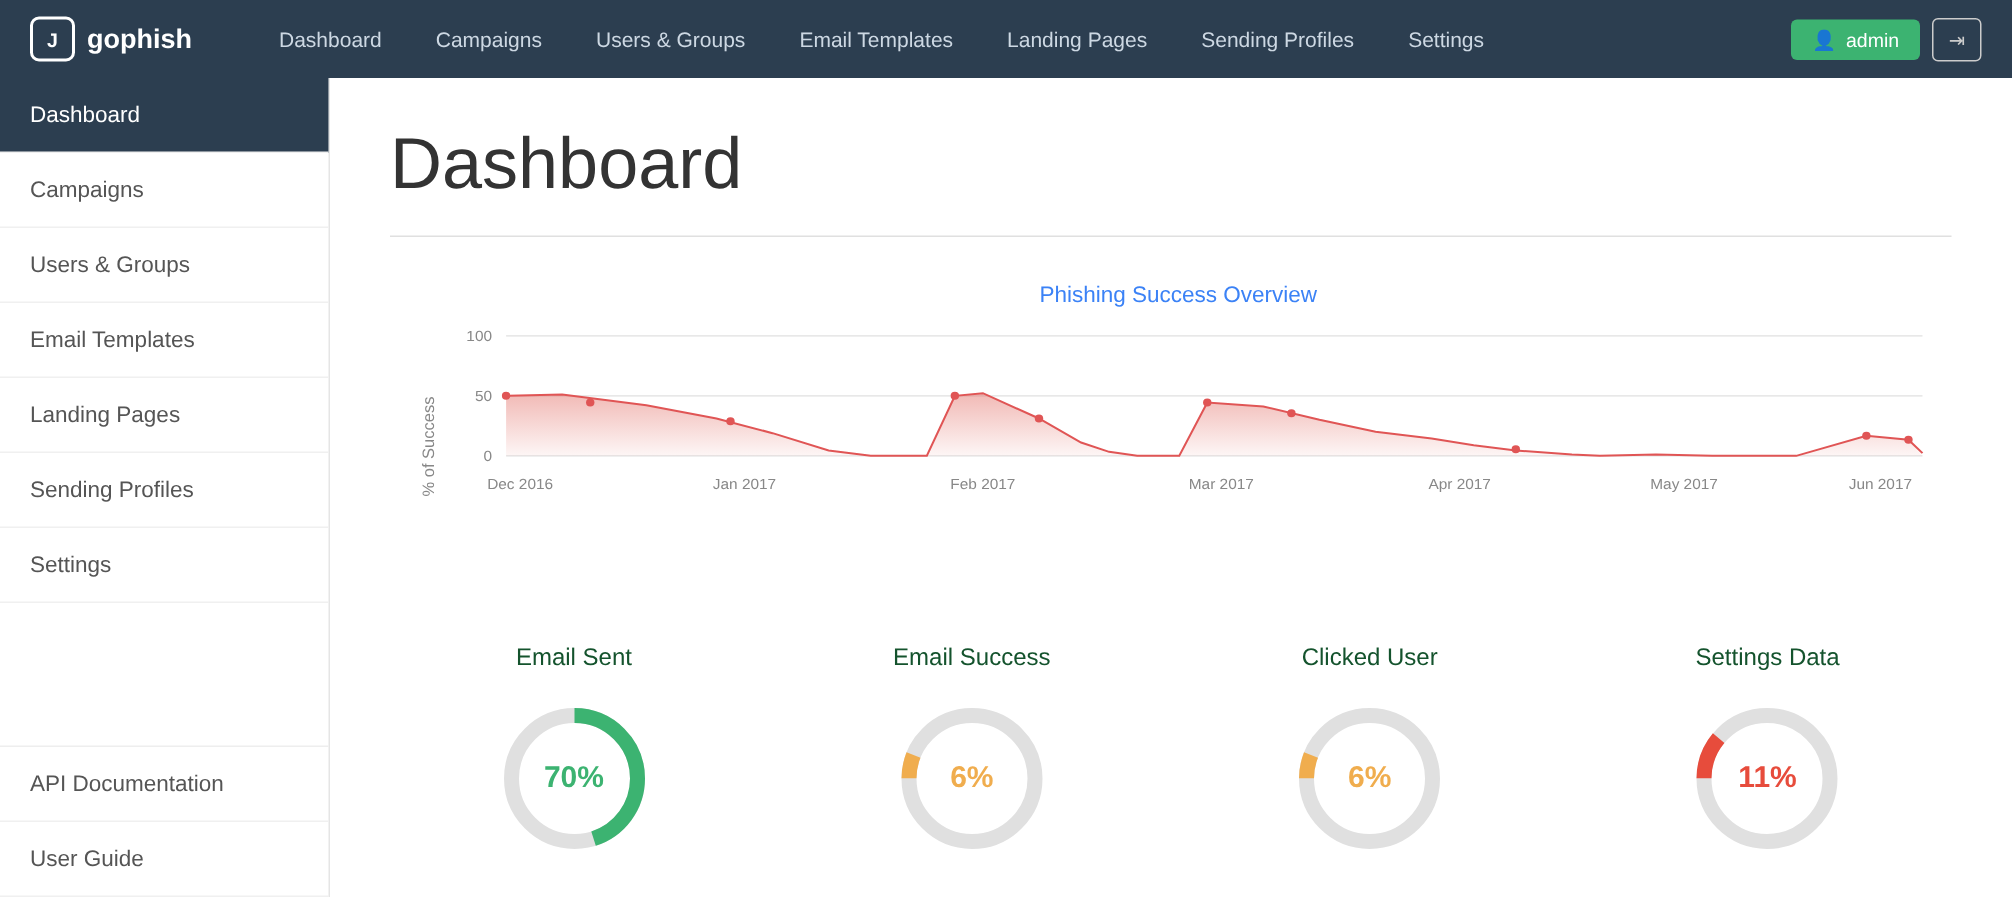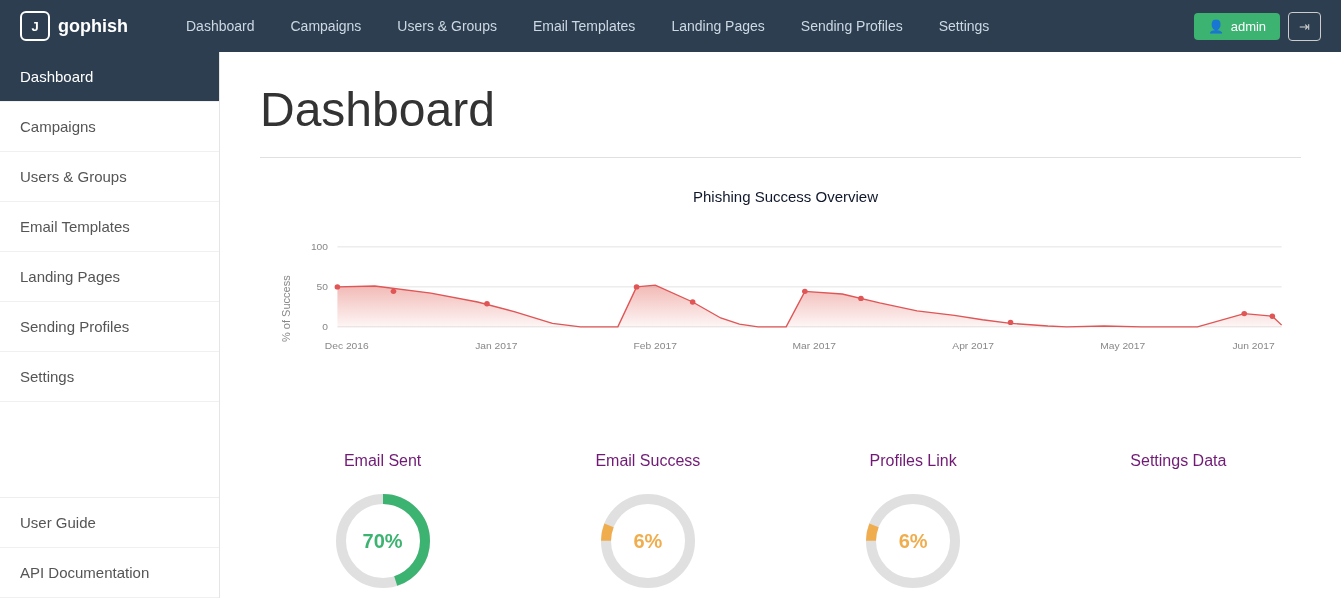--- a/index.html
+++ b/index.html
@@ -136,21 +136,21 @@
 
     
     .chart-container {
       background: #fff;
       padding: 10px 10px 10px 20px;
       margin-bottom: 30px;
     }
     .chart-title {
       text-align: center;
       font-size: 15px;
-      color: #0f172a;
+      color: #3b82f6;
       margin-bottom: 10px;
     }
     .chart-wrapper {
       display: flex;
       align-items: stretch;
       gap: 0;
     }
     .y-axis-label {
       writing-mode: vertical-rl;
       transform: rotate(180deg);
@@ -159,42 +159,41 @@
       text-align: center;
       white-space: nowrap;
       margin-right: 8px;
       display: flex;
       align-items: center;
       justify-content: center;
     }
     .chart-area {
       flex: 1;
       position: relative;
-      margin-top: 23px;
     }
     .chart-svg {
       width: 100%;
       height: 160px;
     }
 
     
     .stats-row {
       display: grid;
       grid-template-columns: repeat(4, 1fr);
       gap: 20px;
     }
     .stat-card {
       display: flex;
       flex-direction: column;
       align-items: center;
       padding: 10px 0;
     }
     .stat-label {
       font-size: 16px;
-      color: #701a75;
+      color: #14532d;
       margin-bottom: 16px;
     }
     .donut-container {
       position: relative;
       width: 110px;
       height: 110px;
     }
     .donut-container svg {
       width: 110px;
       height: 110px;
@@ -238,22 +237,22 @@
 
 <aside class="sidebar">
   <a class="sidebar-item active">Dashboard</a>
   <a class="sidebar-item">Campaigns</a>
   <a class="sidebar-item">Users &amp; Groups</a>
   <a class="sidebar-item">Email Templates</a>
   <a class="sidebar-item">Landing Pages</a>
   <a class="sidebar-item">Sending Profiles</a>
   <a class="sidebar-item">Settings</a>
   <div class="sidebar-bottom">
+    <a class="sidebar-item">API Documentation</a>
     <a class="sidebar-item">User Guide</a>
-    <a class="sidebar-item">API Documentation</a>
   </div>
 </aside>
 
 <main class="main">
   <h1 class="page-title">Dashboard</h1>
   <hr class="divider">
 
   <div class="chart-container">
     <div class="chart-title">Phishing Success Overview</div>
     <div class="chart-wrapper">
@@ -321,27 +320,34 @@
       <div class="donut-container">
         <svg viewBox="0 0 110 110">
           <circle cx="55" cy="55" r="42" fill="none" stroke="#e0e0e0" stroke-width="10"></circle>
           <circle cx="55" cy="55" r="42" fill="none" stroke="#f0ad4e" stroke-width="10" stroke-dasharray="15.83 247.9" stroke-dashoffset="65.97" transform="rotate(-90 55 55)"></circle>
         </svg>
         <div class="donut-text" style="color:#f0ad4e">6%</div>
       </div>
     </div>
 
     <div class="stat-card">
-      <div class="stat-label">Profiles Link</div>
+      <div class="stat-label">Clicked User</div>
       <div class="donut-container">
         <svg viewBox="0 0 110 110">
           <circle cx="55" cy="55" r="42" fill="none" stroke="#e0e0e0" stroke-width="10"></circle>
           <circle cx="55" cy="55" r="42" fill="none" stroke="#f0ad4e" stroke-width="10" stroke-dasharray="15.83 247.9" stroke-dashoffset="65.97" transform="rotate(-90 55 55)"></circle>
         </svg>
         <div class="donut-text" style="color:#f0ad4e">6%</div>
       </div>
     </div>
 
     <div class="stat-card">
       <div class="stat-label">Settings Data</div>
+      <div class="donut-container">
+        <svg viewBox="0 0 110 110">
+          <circle cx="55" cy="55" r="42" fill="none" stroke="#e0e0e0" stroke-width="10"></circle>
+          <circle cx="55" cy="55" r="42" fill="none" stroke="#e74c3c" stroke-width="10" stroke-dasharray="29.03 234.7" stroke-dashoffset="65.97" transform="rotate(-90 55 55)"></circle>
+        </svg>
+        <div class="donut-text" style="color:#e74c3c">11%</div>
+      </div>
     </div>
   </div>
 </main>
 
 </body></html>

